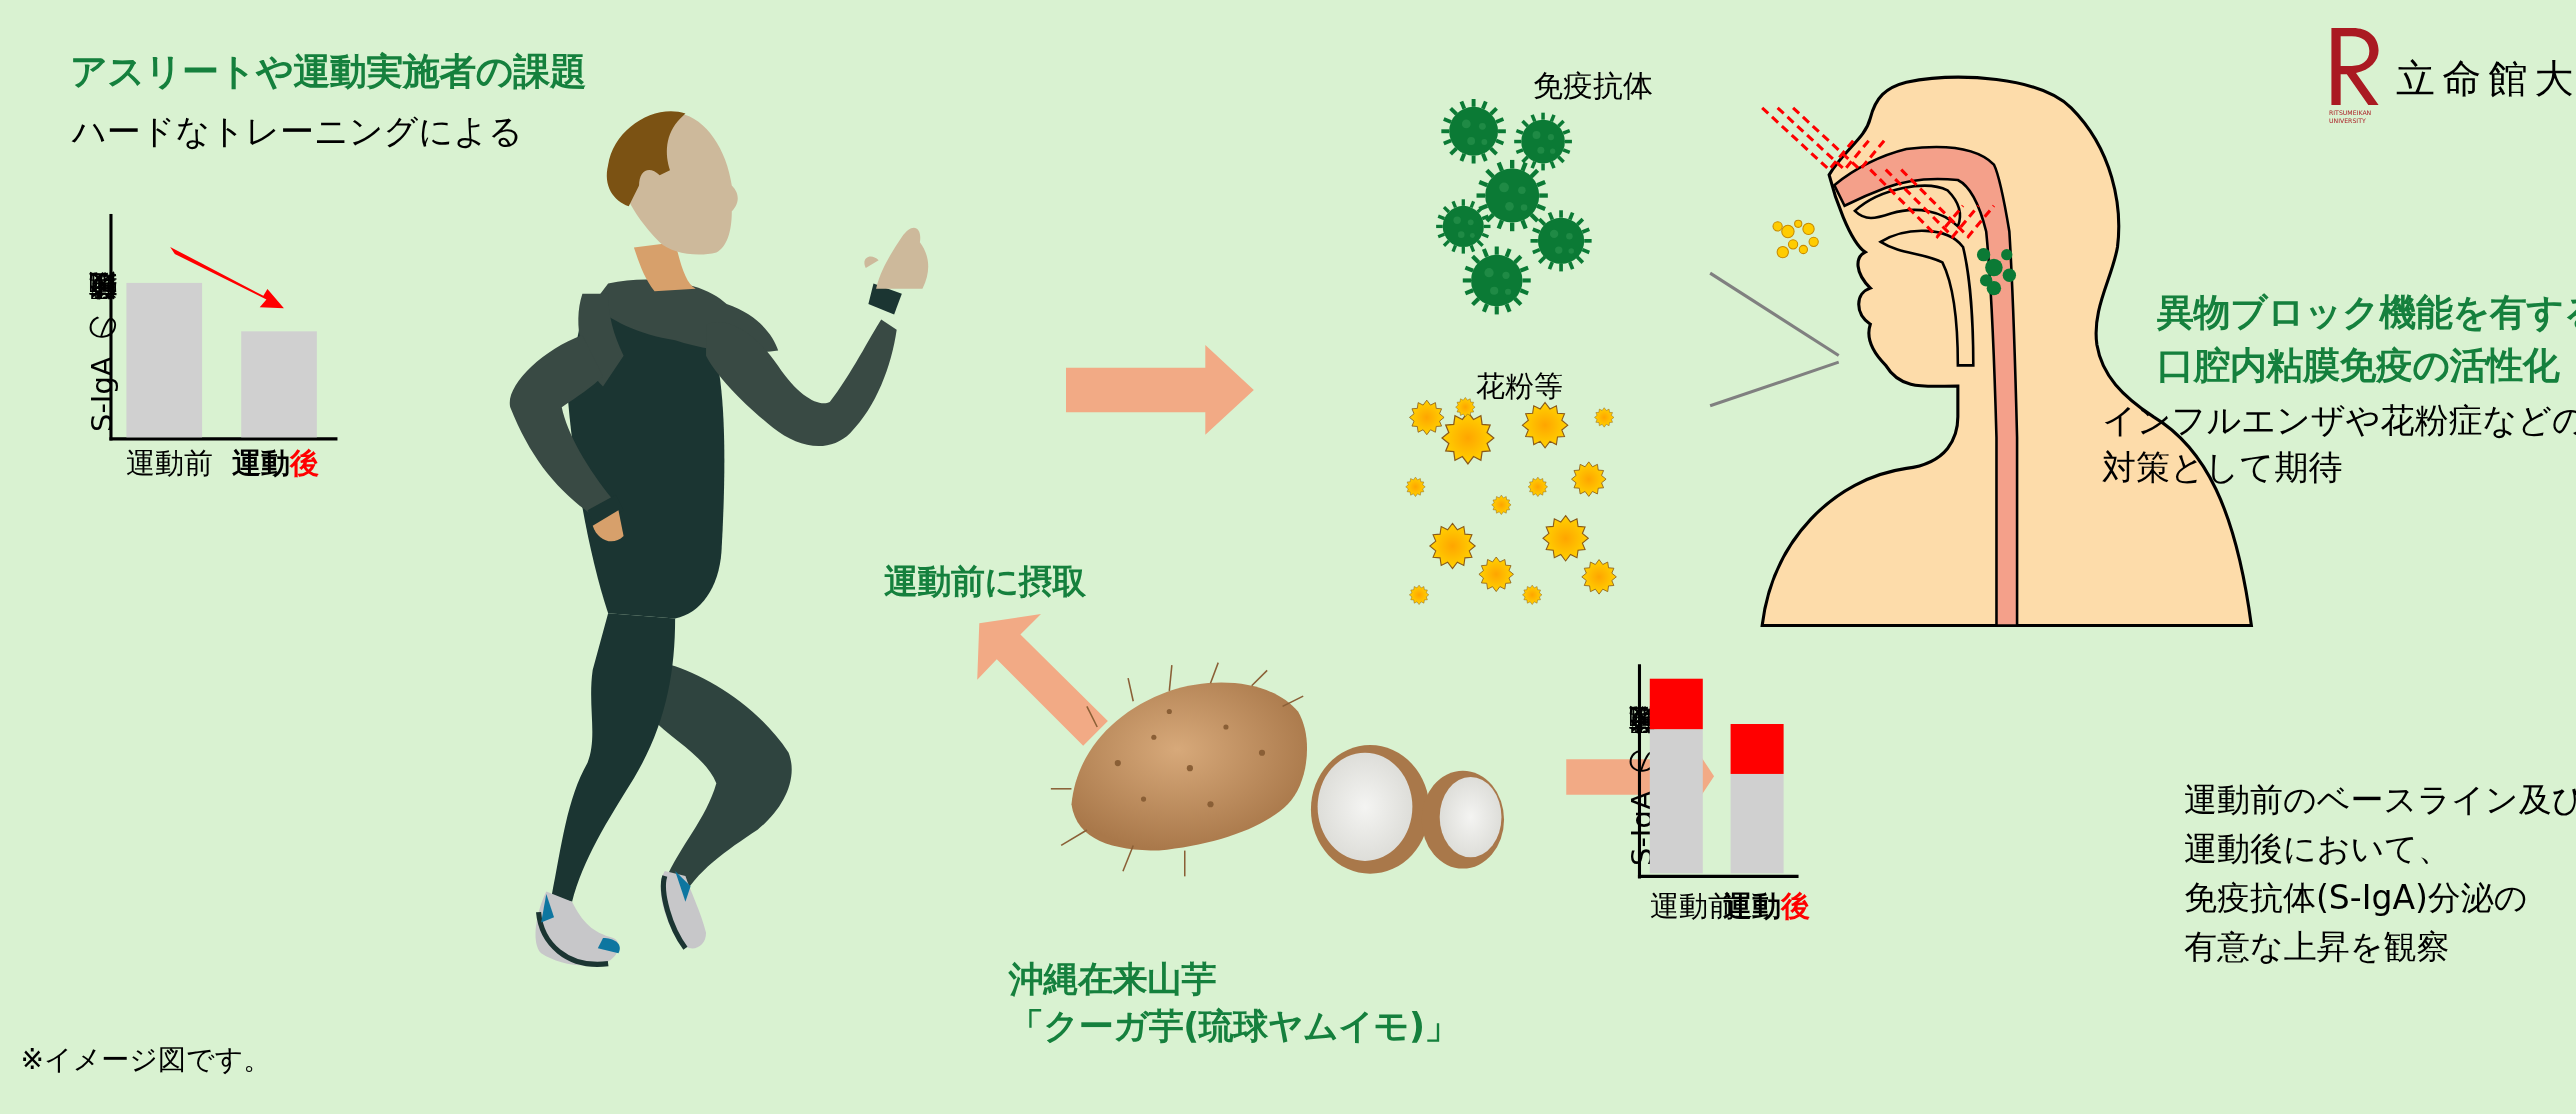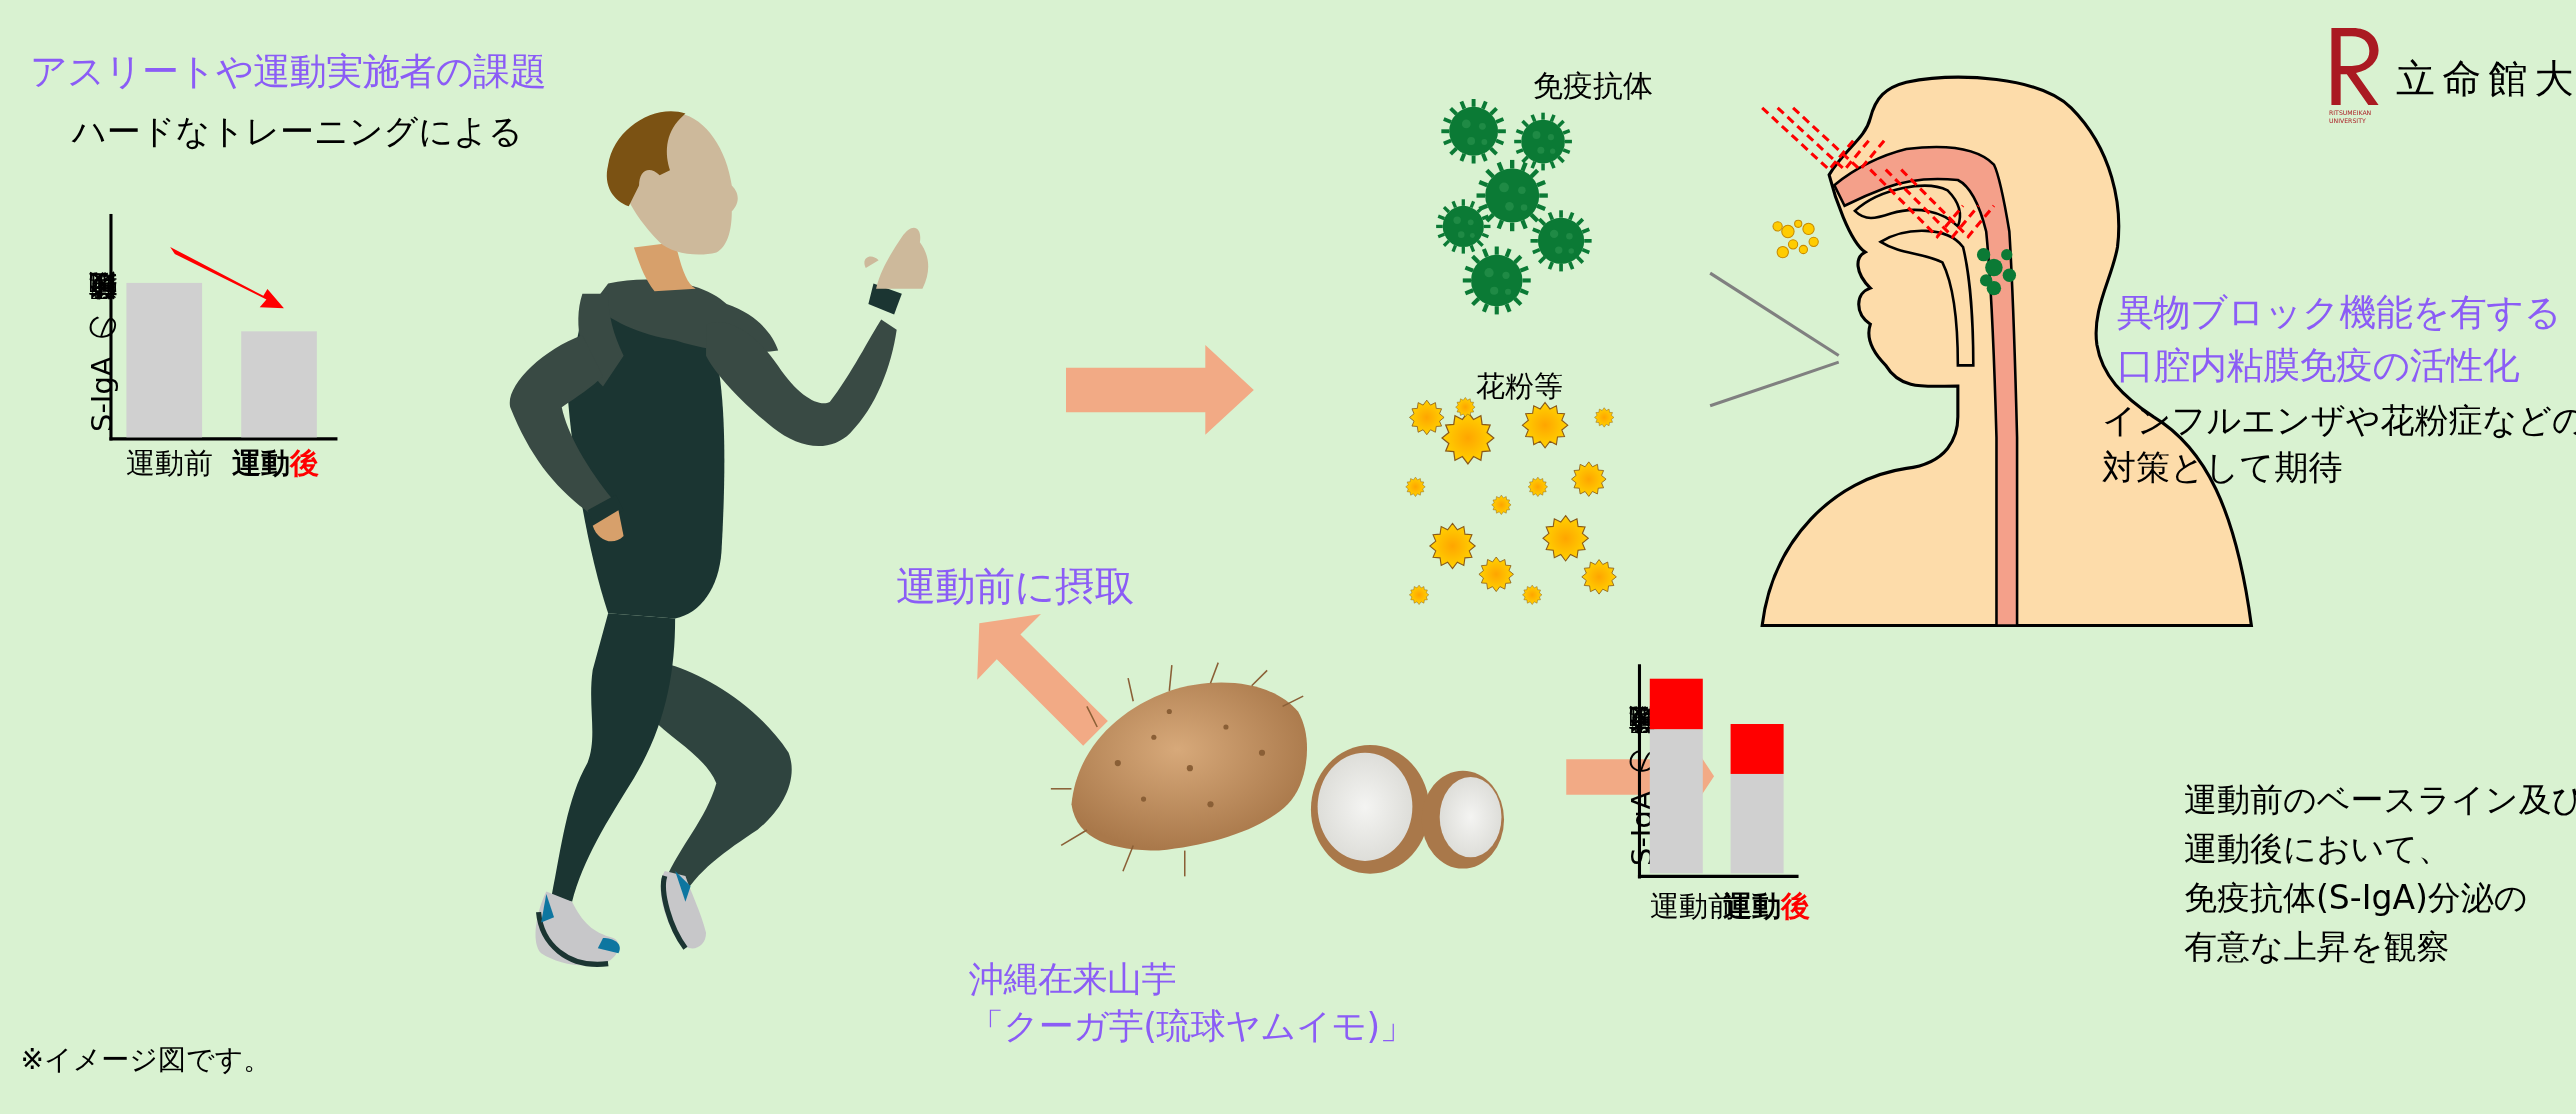--- a/index.html
+++ b/index.html
@@ -3,21 +3,21 @@
 <meta charset="utf-8">
 <style>
   html, body { margin:0; padding:0; }
   body { width:2667px; height:1114px; background:#d9f2d1; position:relative; overflow:hidden;
          font-family:"DejaVu Sans","Liberation Sans",sans-serif; color:#000; }
   .abs { position:absolute; }
   .red { color:#ff0000; }
   .bold { font-weight:bold; }
   .ctr { text-align:left; }
   svg { position:absolute; overflow:visible; }
-  .title-red { font-size:37px; font-weight:normal; color:#8b5cf6; white-space:nowrap; letter-spacing:-0.5px; }
+  .title-red { font-size:37px; font-weight:bold; color:#15803d; white-space:nowrap; letter-spacing:-0.5px;margin-left:40px; }
   .body-text { font-size:34px; line-height:47px; white-space:nowrap; }
   .vert-label { position:absolute; writing-mode:vertical-rl; transform:rotate(180deg); font-size:29px; white-space:nowrap; }
   .xlabel { font-size:29px; white-space:nowrap; }
 </style>
 </head>
 <body>
 
 <div class="abs title-red" style="left:30px;top:47px;">アスリートや運動実施者の課題</div>
 <div class="abs body-text ctr" style="left:72px;top:108px;width:526px;">
   <div>ハードなトレーニングによる</div>
@@ -74,21 +74,21 @@
 <svg class="abs" style="left:1066px;top:345px;" width="258" height="93" viewBox="0 0 500 180">
   <polygon points="0,44 270,44 270,0 364,87 270,174 270,130 0,130" fill="#f2aa85"></polygon>
 </svg>
 <svg class="abs" style="left:969px;top:613px;" width="144" height="144" viewBox="0 0 280 280">
   <polygon points="20,20 140,2 100,42 270,210 222,258 54,90 16,130" fill="#f2aa85"></polygon>
 </svg>
 <svg class="abs" style="left:1566px;top:732px;" width="155" height="103" viewBox="0 0 300 200">
   <polygon points="0,53 230,53 230,0 287,86 230,172 230,122 0,122" fill="#f2aa85"></polygon>
 </svg>
 
-<div class="abs title-red" style="left:896px;top:559px;font-size:40px;">運動前に摂取</div>
+<div class="abs title-red" style="left:844px;top:559px;font-size:34px;">運動前に摂取</div>
 
 <svg class="abs" style="left:1056px;top:634px;" width="515" height="289" viewBox="0 0 1000 560">
   <defs>
     <radialGradient id="yamSkin" cx="0.45" cy="0.4" r="0.6">
       <stop offset="0" stop-color="#d7a97a"></stop>
       <stop offset="1" stop-color="#a9784a"></stop>
     </radialGradient>
     <radialGradient id="yamFlesh" cx="0.5" cy="0.5" r="0.6">
       <stop offset="0" stop-color="#f4f4f2"></stop>
       <stop offset="1" stop-color="#d9d9d4"></stop>

